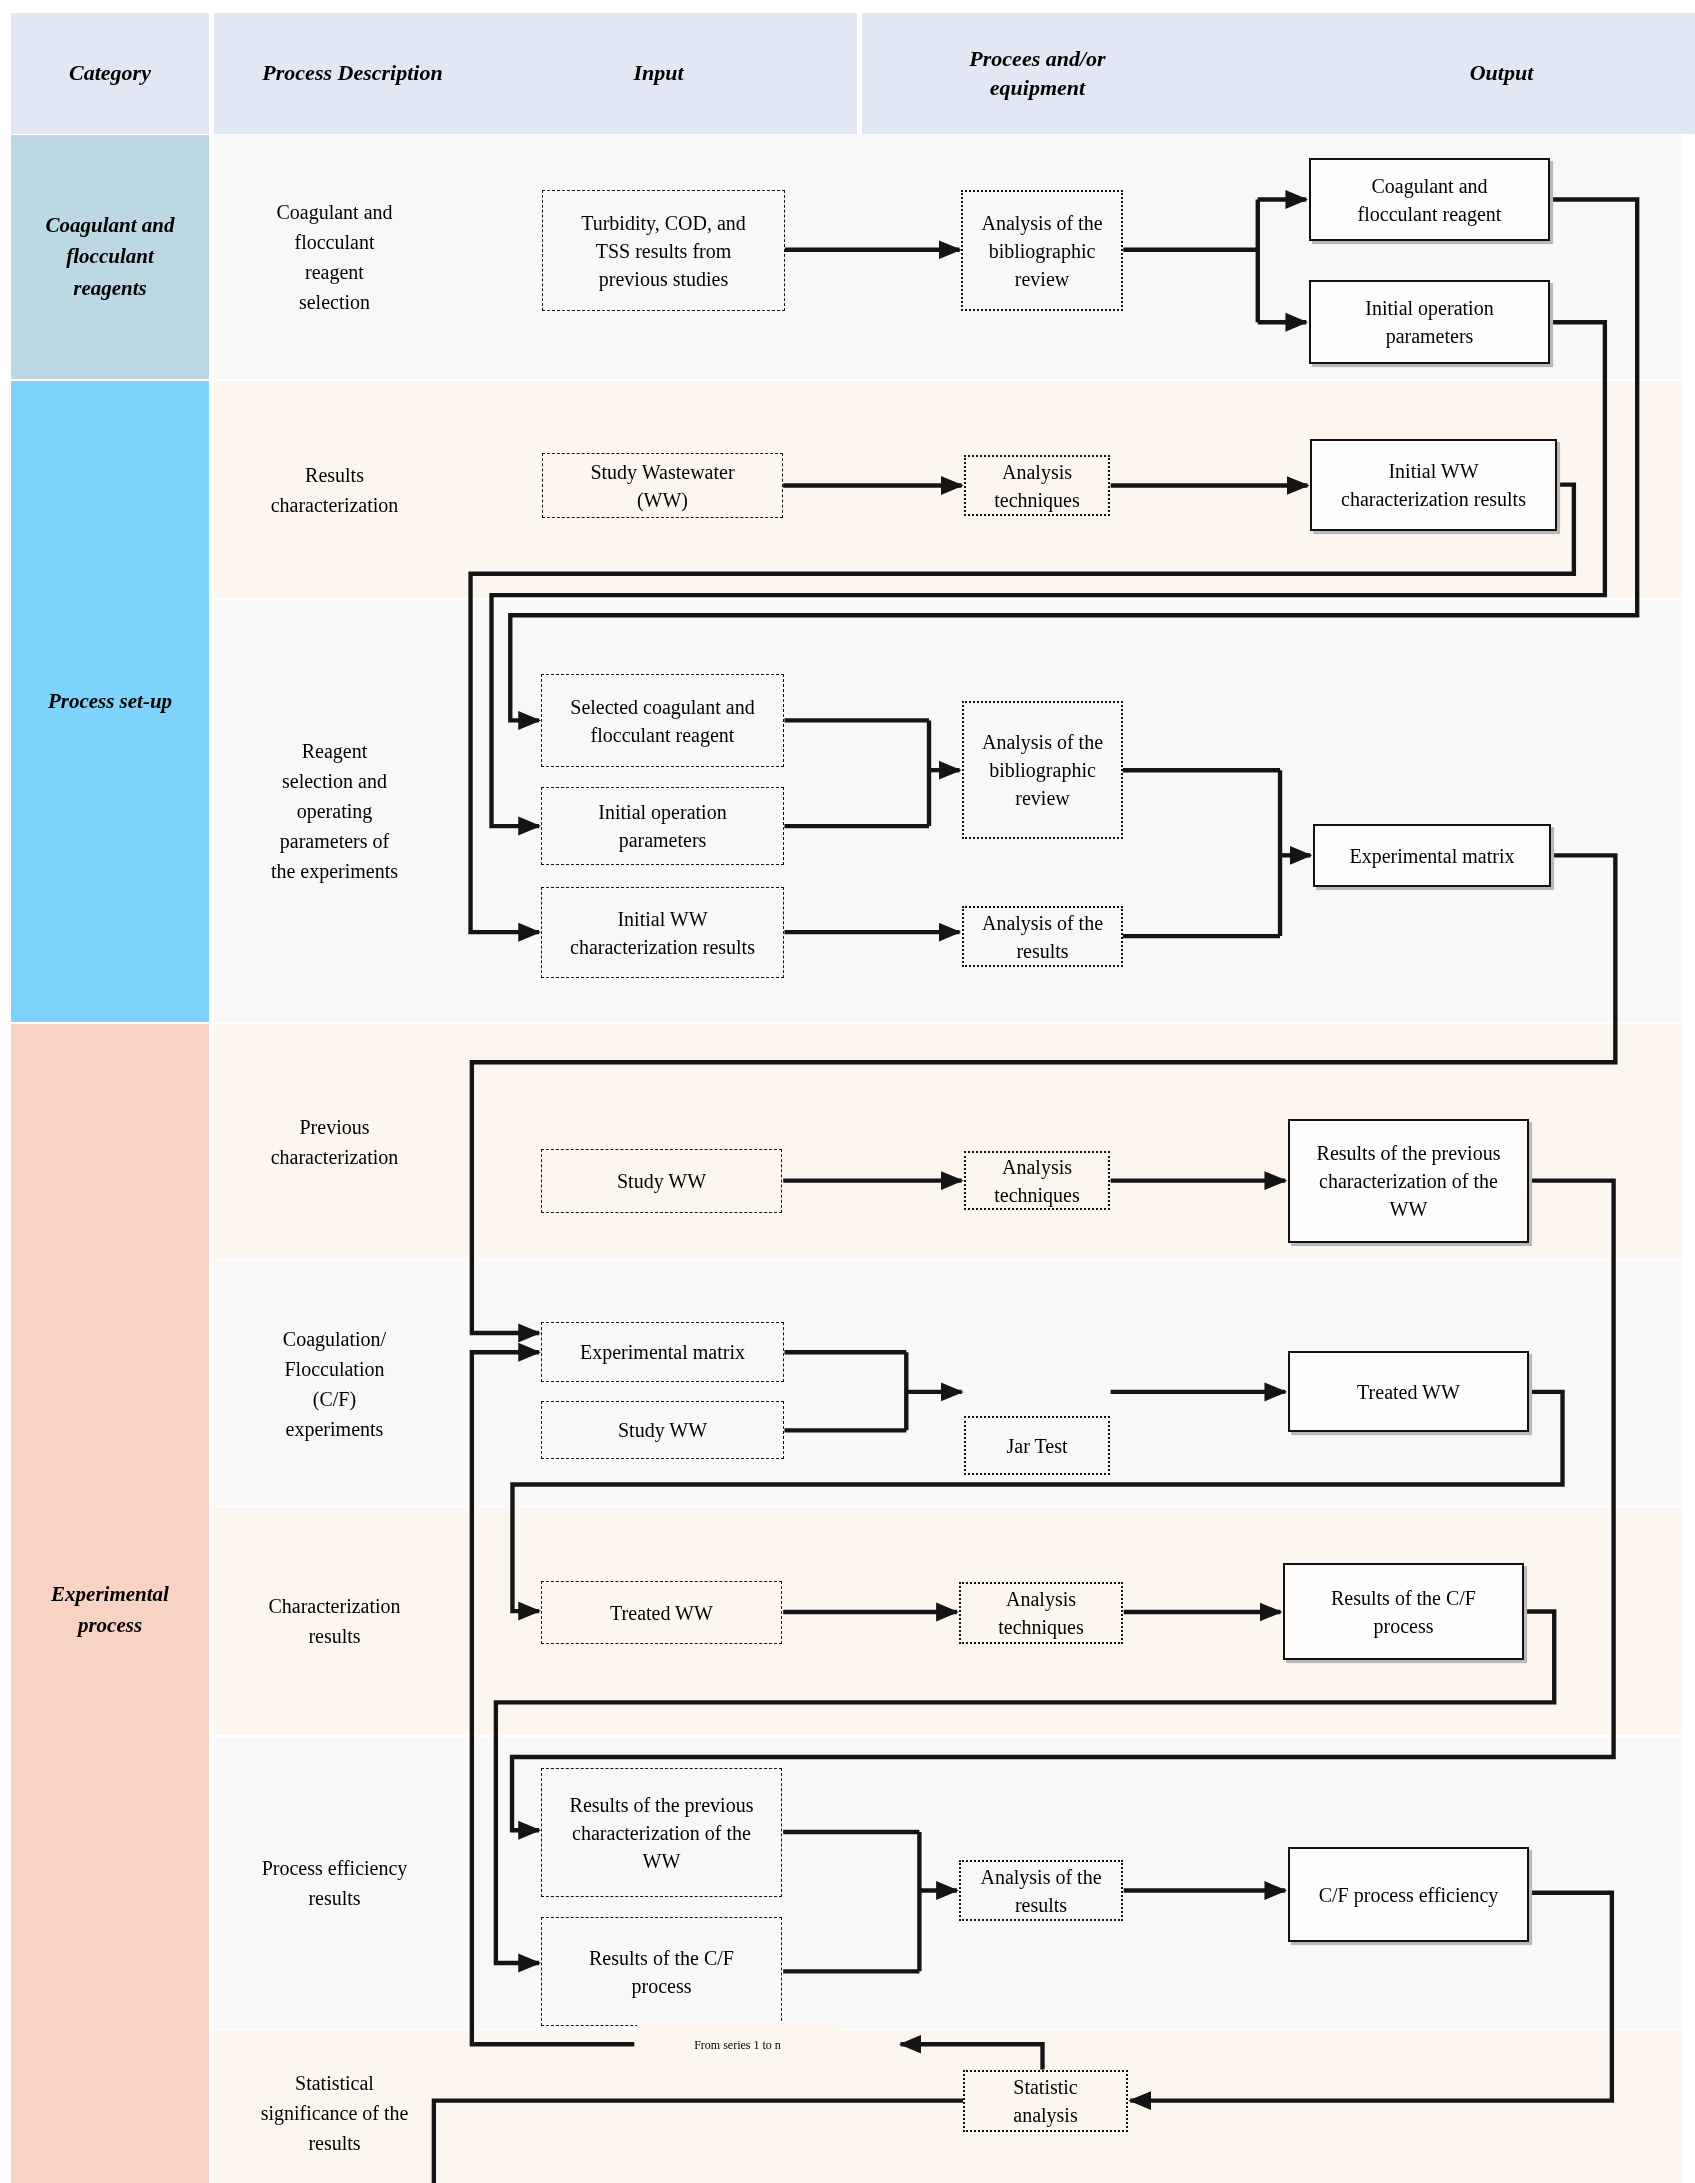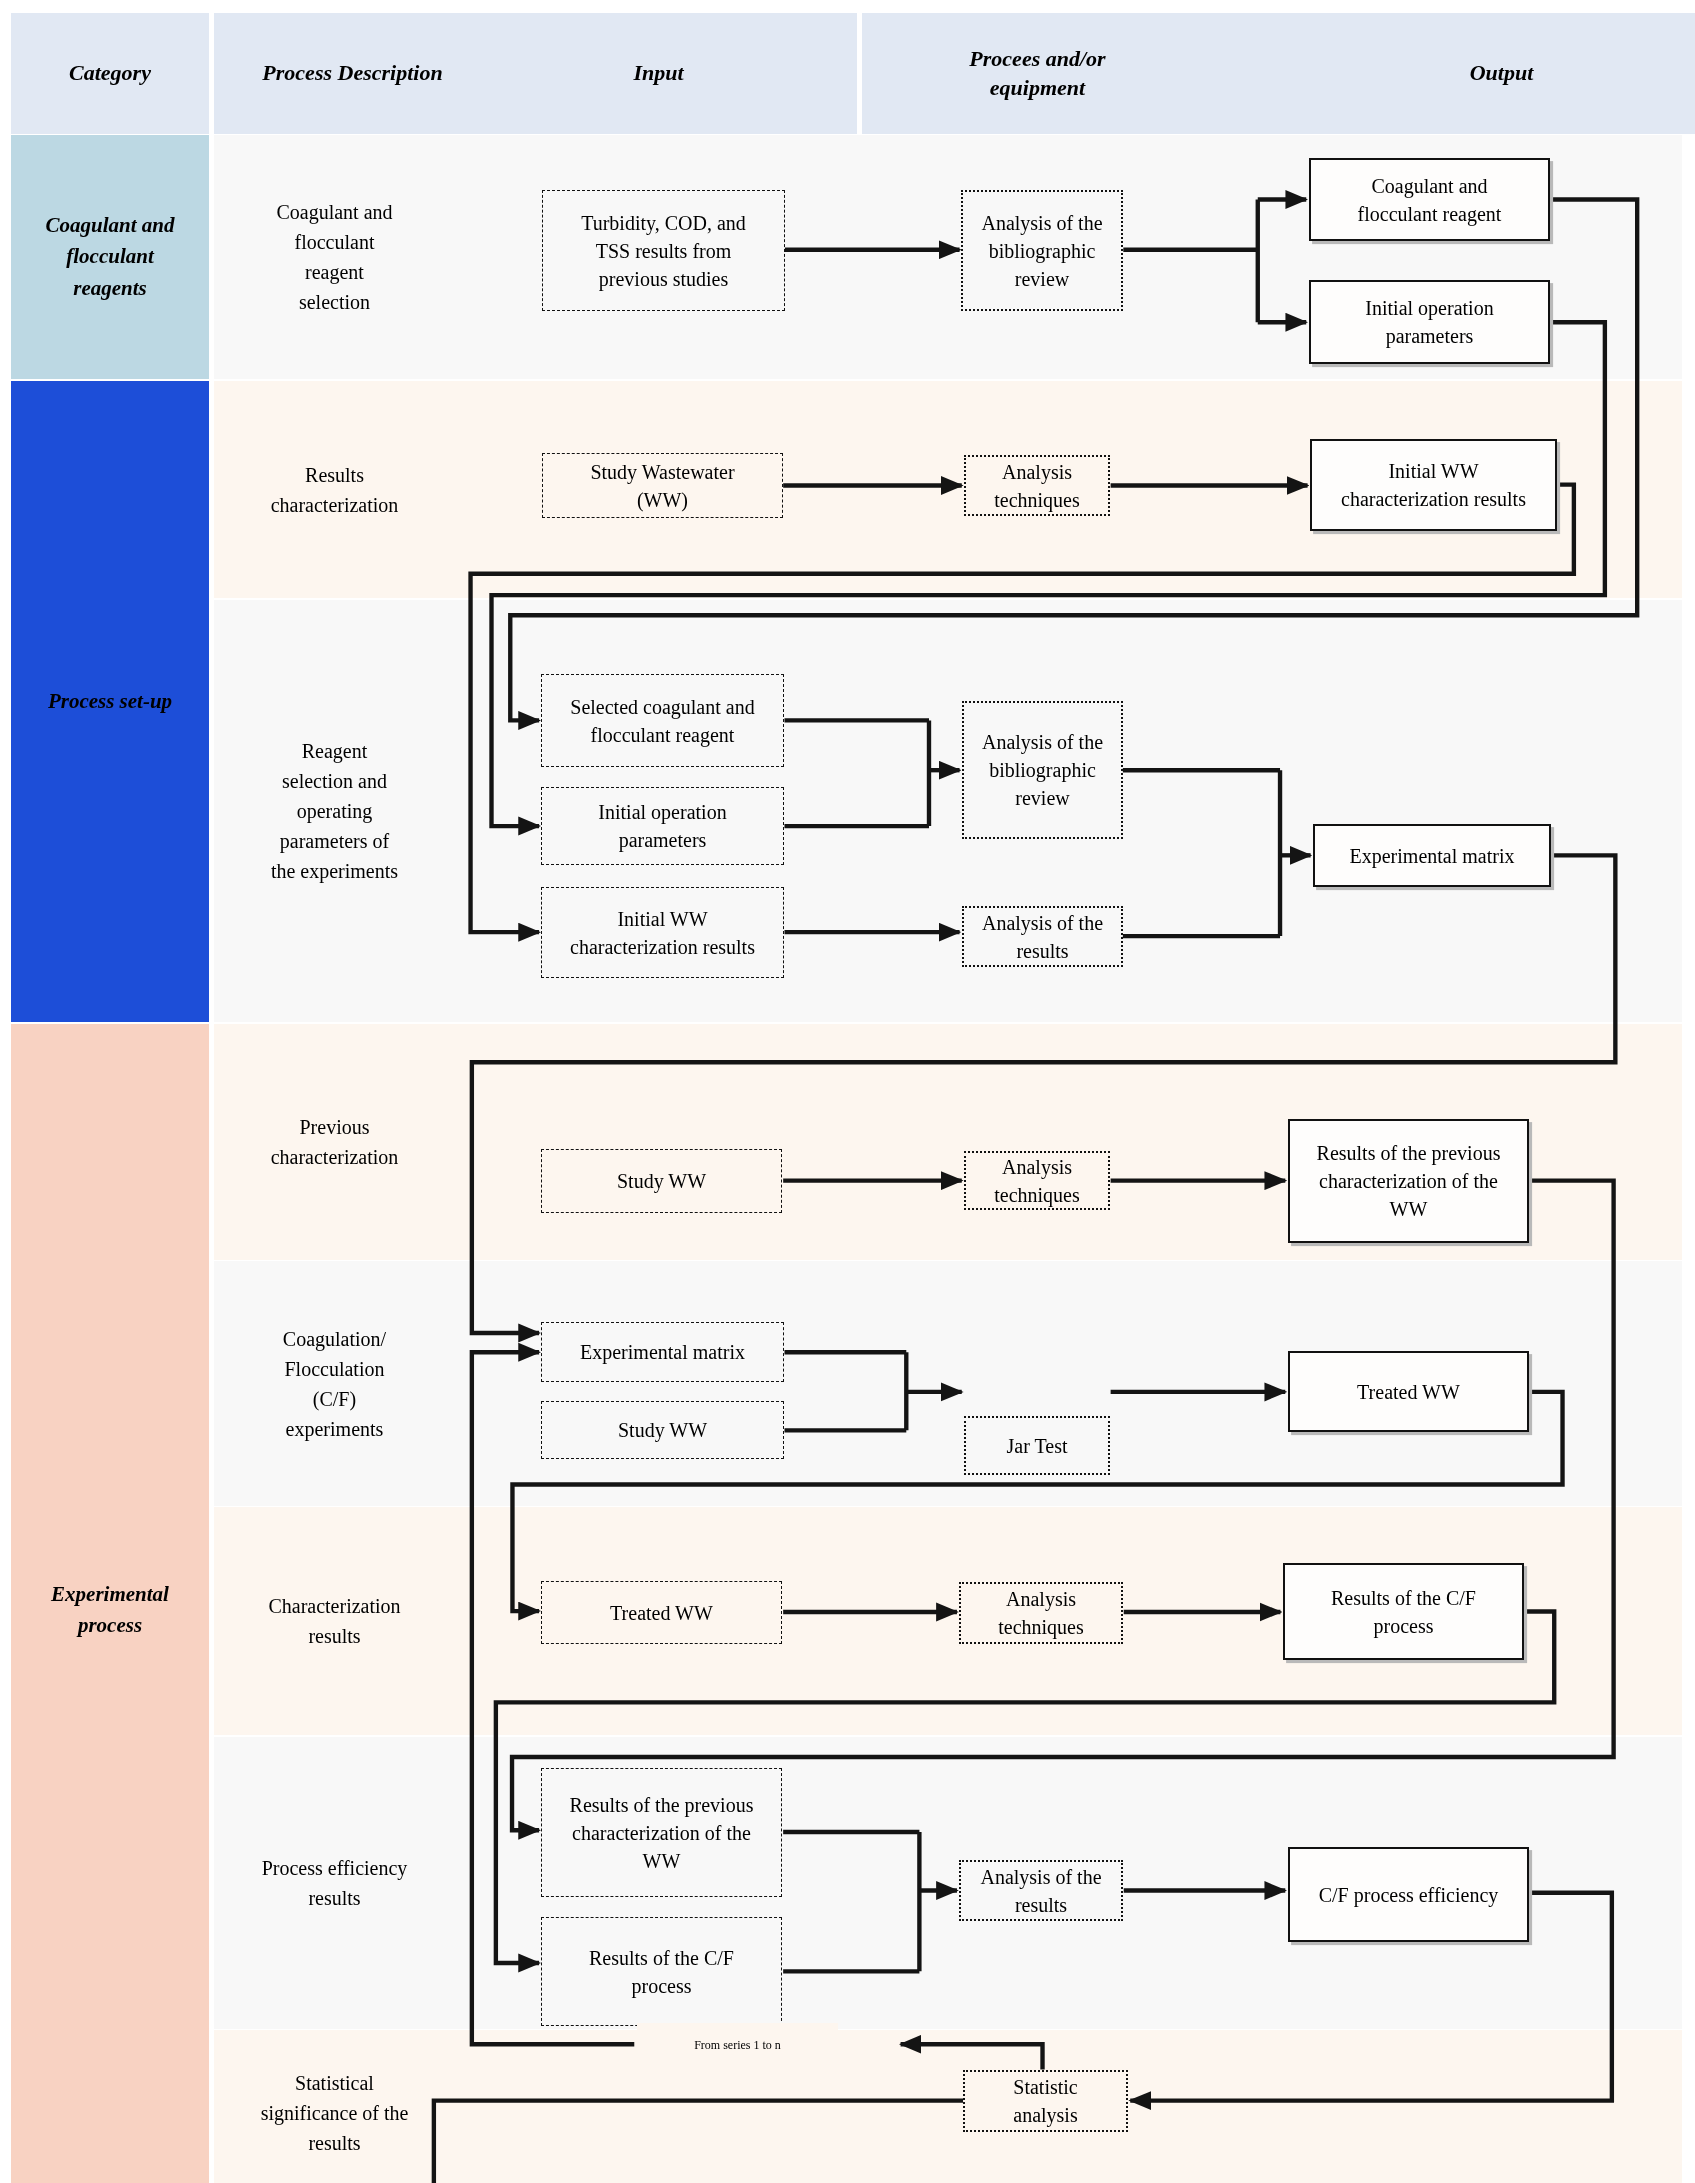--- a/index.html
+++ b/index.html
@@ -57,21 +57,21 @@
   <div class="band" style="top:1261px;height:245px;background:#f8f8f8;"></div>
   <div class="band" style="top:1507px;height:228px;background:#fdf6ef;"></div>
   <div class="band" style="top:1737px;height:292px;background:#f8f8f8;"></div>
   <div class="band" style="top:2030px;height:165px;background:#fdf6ef;"></div>
 
   <div class="catcell" style="top:135px;height:244px;background:#bcd8e3;">
       <span class="cattxt">Coagulant and
 flocculant
 reagents</span>
     </div>
-  <div class="catcell" style="top:381px;height:641px;background:#1d4ed8;">
+  <div class="catcell" style="top:381px;height:641px;background:#7dd3fc;">
       <span class="cattxt">Process set-up</span>
     </div>
   <div class="catcell" style="top:1024px;height:1172px;background:#f8d2c2;">
       <span class="cattxt">Experimental
 process</span>
     </div>
 
   <div class="desc" style="top:135px;height:244px;">
       <span class="desctxt">Coagulant and
 flocculant

